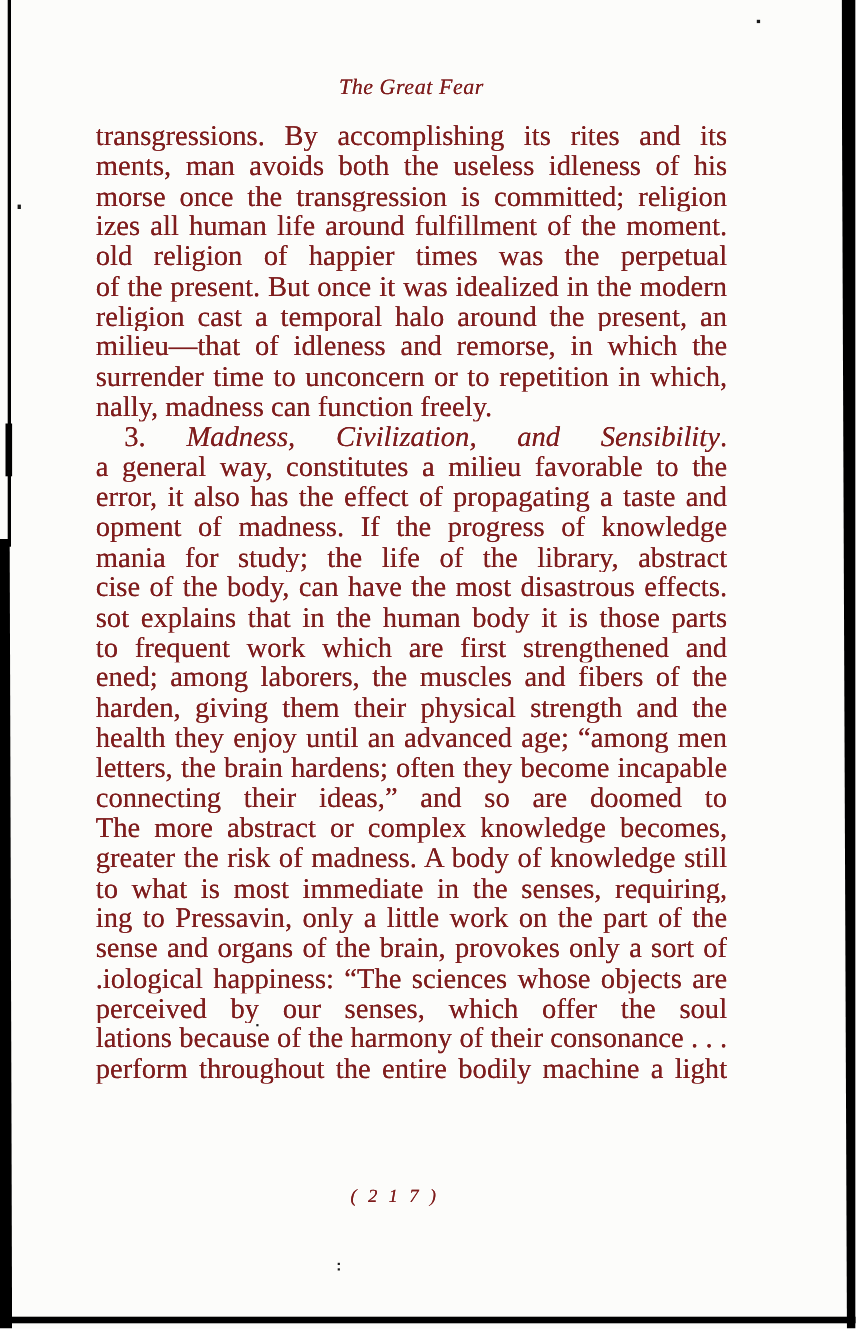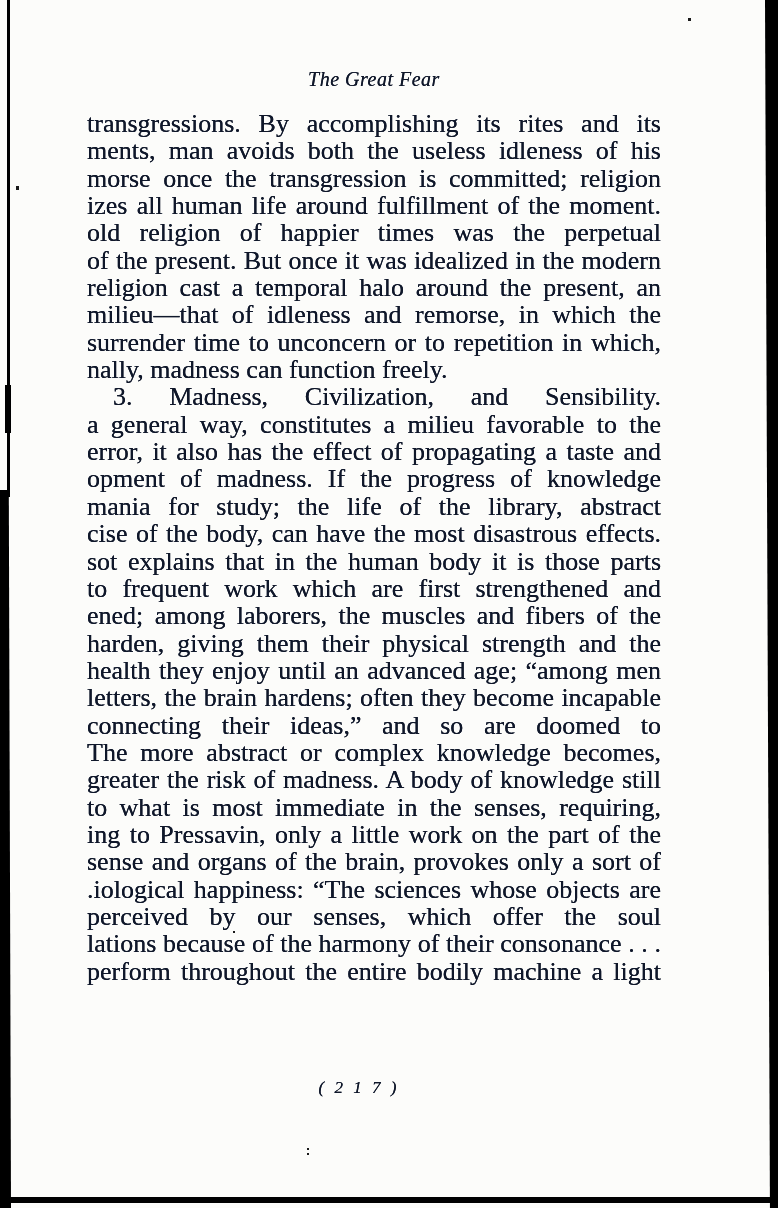--- a/index.html
+++ b/index.html
@@ -3,21 +3,21 @@
 <meta charset="utf-8">
 <style>
   html, body { margin: 0; padding: 0; background: #ffffff; }
   .page {
     position: relative;
     width: 778px;
     height: 1208px;
     background: #fcfcfa;
     overflow: hidden;
     font-family: "Liberation Serif", "DejaVu Serif", serif;
-    color: #0f172a;
+    color: #7f1d1d;
   }
   
   .running-header {
     position: absolute;
     top: 68px;
     left: 87px;
     width: 574px;
     text-align: center;
     font-style: italic;
     font-size: 20px;
@@ -35,21 +35,21 @@
     height: 27.35px;
     line-height: 27.4px;
     font-size: 26px;
     text-align: justify;
     text-shadow: 0 0 0.35px currentColor;
     overflow: hidden;
     white-space: normal;
   }
   .line.j { text-align-last: justify; }
   .line.ind { text-indent: 26px; }
-  .it { }
+  .it { font-style: italic; }
   
   .page-number {
     position: absolute;
     top: 1078px;
     left: 72px;
     width: 574px;
     text-align: center;
     font-style: italic;
     font-size: 17px;
     letter-spacing: 3px;

